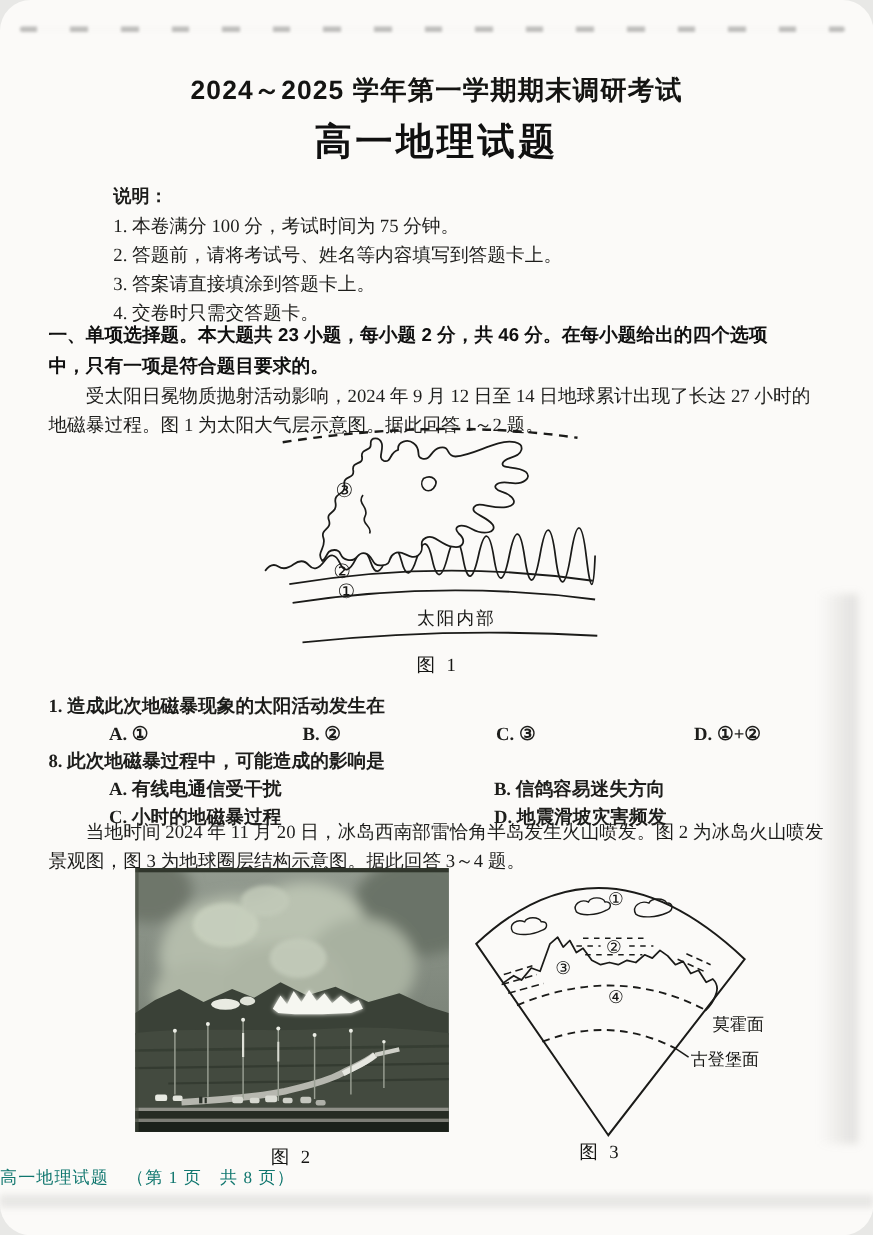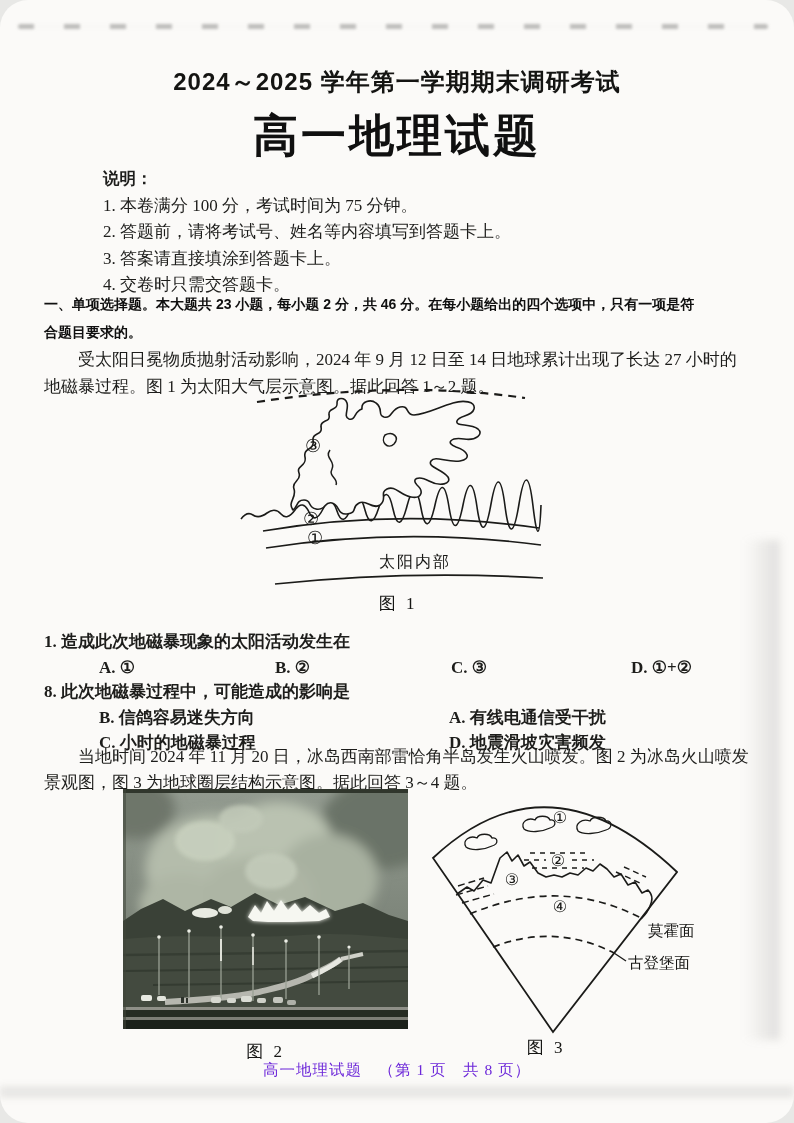--- a/index.html
+++ b/index.html
@@ -14,28 +14,28 @@
     background:repeating-linear-gradient(90deg,rgba(90,90,88,.38) 0 16px,rgba(200,200,198,.04) 16px 46px);
     filter:blur(1.6px);}
   .shadow-right{position:absolute;left:744px;top:540px;width:36px;height:500px;
     background:linear-gradient(90deg,rgba(0,0,0,0),rgba(120,120,116,.20));filter:blur(4px);}
   .band-bottom{position:absolute;left:0;top:1086px;width:794px;height:12px;
     background:rgba(150,150,146,.18);filter:blur(3px);}
   
   .hdr{position:absolute;left:0;top:66px;width:794px;text-align:center;
     font-family:"Liberation Sans", sans-serif;}
   .hdr .session{font-size:24px;font-weight:bold;letter-spacing:1px;color:#141412;}
-  .hdr .paper{font-size:45px;font-weight:bold;letter-spacing:3px;margin-top:8px;color:#101010;}
+  .hdr .paper{font-size:34px;font-weight:bold;letter-spacing:3px;margin-top:8px;color:#101010;}
   
   .instr{position:absolute;left:103px;top:166px;width:640px;font-size:17px;line-height:26.5px;}
   .instr .ih{font-weight:bold;font-size:16.5px;}
   
   .sec{position:absolute;left:44px;top:291px;width:712px;}
   .sec-heading{margin:0;width:660px;font-family:"Liberation Sans", sans-serif;
-    font-weight:bold;font-size:14px;line-height:27.5px;color:#101010;}
+    font-weight:bold;font-size:17px;line-height:27.5px;color:#101010;}
   .ctx{margin:1px 0 0 0;width:706px;font-size:17px;line-height:26.5px;text-indent:2em;}
   
   .fig1{position:absolute;left:233px;top:388px;width:330px;}
   .figcap{width:100%;text-align:center;font-size:17px;letter-spacing:3px;color:#161614;}
   .fig1 .figcap{margin-top:1px;}
   
   .q{position:absolute;left:44px;width:712px;font-size:17px;font-weight:bold;}
   .q1{top:629px;} .q2{top:679px;}
   .q .stem{margin:0;line-height:25px;}
   .opt-row{display:grid;grid-template-columns:176px 176px 180px auto;padding-left:55px;
@@ -43,22 +43,22 @@
   .opt-grid{display:grid;grid-template-columns:350px auto;padding-left:55px;
     line-height:23.5px;margin-top:2px;row-gap:1px;}
   .intro2{position:absolute;left:44px;top:744px;width:708px;font-size:17px;line-height:26px;
     text-indent:2em;margin:0;}
   
   .fig2{position:absolute;left:123px;top:789px;width:285px;}
   .fig2cap{position:absolute;left:123px;top:1040px;width:285px;}
   .fig3{position:absolute;left:420px;top:790px;width:330px;}
   .fig3cap{position:absolute;left:416px;top:1036px;width:260px;}
   
-  .footer{position:absolute;left:0;top:1060px;width:794px;text-align:center;
-    font-size:15.5px;letter-spacing:1px;color:#6d28d9;}
+  .footer{position:absolute;left:0;top:1060px;width:794px;text-align:left;
+    font-size:15.5px;letter-spacing:1px;color:#0f766e;}
   svg text{font-family:"Liberation Serif", serif;fill:#161614;}
 </style>
 </head>
 <body>
 
 <div class="page">
 
   <div class="smudge-top"></div>
   <div class="shadow-right"></div>
   <div class="band-bottom"></div>
@@ -105,22 +105,22 @@
       <span>A. ①</span>
       <span>B. ②</span>
       <span>C. ③</span>
       <span>D. ①+②</span>
     </div>
   </div>
 
   <div class="q q2">
     <p class="stem">8. 此次地磁暴过程中，可能造成的影响是</p>
     <div class="opt-grid">
+      <span>A. 有线电通信受干扰</span>
       <span>B. 信鸽容易迷失方向</span>
-      <span>A. 有线电通信受干扰</span>
       <span>C. 小时的地磁暴过程</span>
       <span>D. 地震滑坡灾害频发</span>
     </div>
   </div>
 
   <p class="intro2">当地时间 2024 年 11 月 20 日，冰岛西南部雷恰角半岛发生火山喷发。图 2 为冰岛火山喷发景观图，图 3 为地球圈层结构示意图。据此回答 3～4 题。</p>
 
   <div class="fig2">
     <svg width="285" height="240" viewBox="0 0 285 240">
       <defs>

